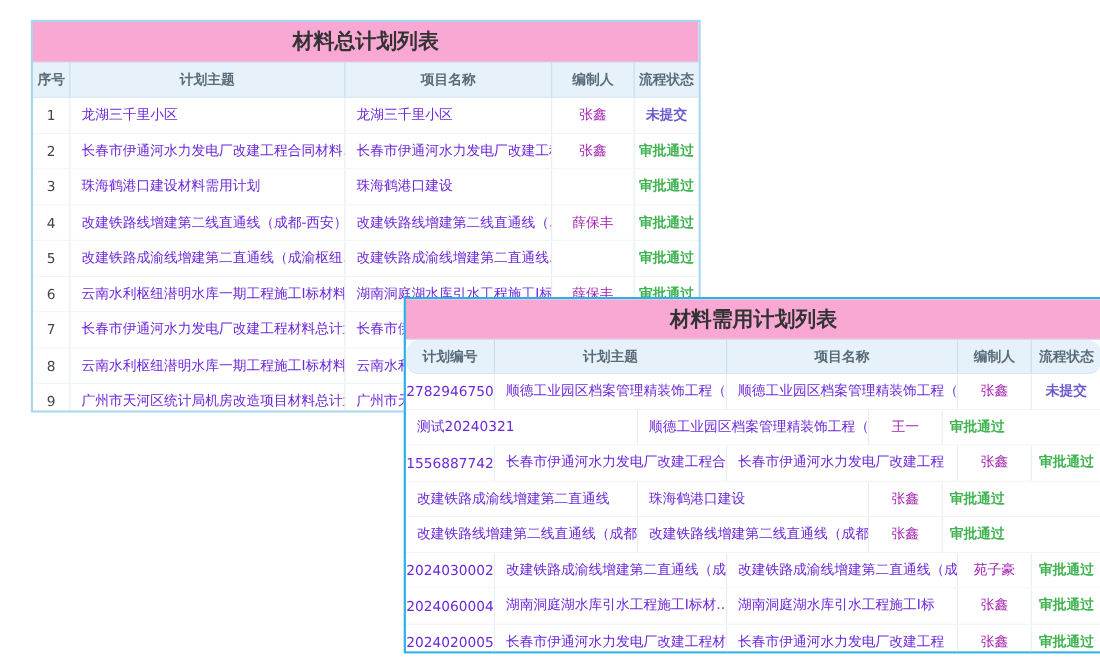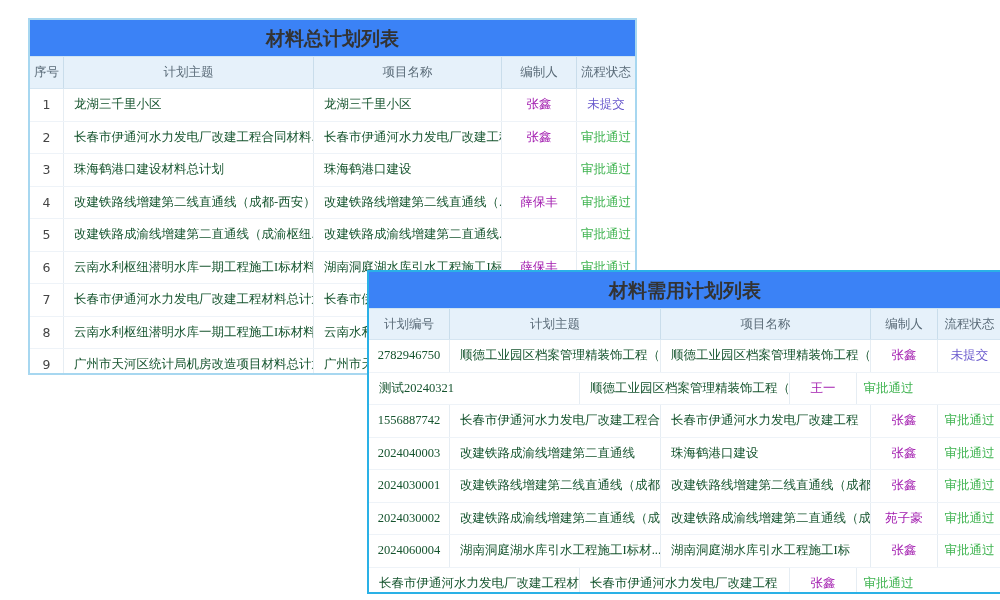--- a/index.html
+++ b/index.html
@@ -15,46 +15,46 @@
     left:28px; top:18px; width:609px; height:357px;
     border:2px solid #a7d7f0; z-index:1;
   }
   .panel-2 {
     left:327px; top:270px; width:636px; height:324px;
     border:2px solid #2ab1e6; z-index:2;margin-left:40px;
   }
   .panel-title {
     height:36px; line-height:36px; text-align:center;
     font-size:19px; font-weight:bold; color:#333333;
-    border-bottom:1px solid #cfe4f2; background:#3b82f6;
+    border-bottom:1px solid #cfe4f2; background:#f9a8d4;
   }
   .thead {
     display:flex; height:31px; background:#e6f1fa;
     border-bottom:1px solid #d5e5f1;
   }
-  .panel-2 .thead { height:30px; }
+  .panel-2 .thead { height:30px;border-radius:12px; }
   .thead .cell {
     color:#5a6b78; justify-content:center; padding:0 4px;
-    border-right:1px solid #c9ddeb; font-size:12.5px;
+    border-right:1px solid #c9ddeb; font-size:12.5px;font-weight:bold;
   }
   .row {
     display:flex; height:31.5px; border-bottom:1px solid #eef3f8; background:#ffffff;
   }
   .cell {
     box-sizing:border-box; display:flex; align-items:center;
     font-size:12.5px; color:#454545;
     border-right:1px solid #e6edf3;
     overflow:hidden; white-space:nowrap;
     padding:0 4px; justify-content:center;
   }
   .cell:last-child, .thead .cell:last-child { border-right:none; }
   .tbody .cell.c1, .tbody .cell.c2 { justify-content:flex-start; padding:0 10px; }
-  .cell.link { color:#14532d; cursor:pointer;font-family:Liberation Serif, serif; }
+  .cell.link { color:#6d28d9; cursor:pointer; }
   .cell.name { color:#a21caf; }
-  .cell.status { font-weight:normal; }
+  .cell.status { font-weight:bold; }
   
   .panel-1 .c0{width:34px}  .panel-1 .c1{width:250px} .panel-1 .c2{width:188px}
   .panel-1 .c3{width:75px}  .panel-1 .c4{width:58px}
   .panel-2 .c0{width:81px}  .panel-2 .c1{width:211px} .panel-2 .c2{width:210px}
   .panel-2 .c3{width:67px}  .panel-2 .c4{width:63px}
 </style>
 </head>
 <body>
 
 <div class="panel panel-1">
@@ -76,21 +76,21 @@
       </div>
       <div class="row">
         <div class="cell c0">2</div>
         <div class="cell c1 link">长春市伊通河水力发电厂改建工程合同材料...</div>
         <div class="cell c2 link">长春市伊通河水力发电厂改建工程</div>
         <div class="cell c3 name">张鑫</div>
         <div class="cell c4 status" style="color: rgb(62, 179, 79);">审批通过</div>
       </div>
       <div class="row">
         <div class="cell c0">3</div>
-        <div class="cell c1 link">珠海鹤港口建设材料总计划</div>
+        <div class="cell c1 link">珠海鹤港口建设材料需用计划</div>
         <div class="cell c2 link">珠海鹤港口建设</div>
         <div class="cell c3 name"></div>
         <div class="cell c4 status" style="color: rgb(62, 179, 79);">审批通过</div>
       </div>
       <div class="row">
         <div class="cell c0">4</div>
         <div class="cell c1 link">改建铁路线增建第二线直通线（成都-西安）...</div>
         <div class="cell c2 link">改建铁路线增建第二线直通线（...</div>
         <div class="cell c3 name">薛保丰</div>
         <div class="cell c4 status" style="color: rgb(62, 179, 79);">审批通过</div>
@@ -157,47 +157,46 @@
         <div class="cell c4 status" style="color: rgb(62, 179, 79);">审批通过</div>
       </div>
       <div class="row">
         <div class="cell c0 link">1556887742</div>
         <div class="cell c1 link">长春市伊通河水力发电厂改建工程合...</div>
         <div class="cell c2 link">长春市伊通河水力发电厂改建工程</div>
         <div class="cell c3 name">张鑫</div>
         <div class="cell c4 status" style="color: rgb(62, 179, 79);">审批通过</div>
       </div>
       <div class="row">
-        <div class="cell c0 link">2024040003</div>
         <div class="cell c1 link">改建铁路成渝线增建第二直通线</div>
         <div class="cell c2 link">珠海鹤港口建设</div>
         <div class="cell c3 name">张鑫</div>
         <div class="cell c4 status" style="color: rgb(62, 179, 79);">审批通过</div>
       </div>
       <div class="row">
-        <div class="cell c0 link">2024030001</div>
         <div class="cell c1 link">改建铁路线增建第二线直通线（成都...</div>
         <div class="cell c2 link">改建铁路线增建第二线直通线（成都...</div>
         <div class="cell c3 name">张鑫</div>
         <div class="cell c4 status" style="color: rgb(62, 179, 79);">审批通过</div>
       </div>
       <div class="row">
         <div class="cell c0 link">2024030002</div>
         <div class="cell c1 link">改建铁路成渝线增建第二直通线（成...</div>
         <div class="cell c2 link">改建铁路成渝线增建第二直通线（成...</div>
         <div class="cell c3 name">苑子豪</div>
         <div class="cell c4 status" style="color: rgb(62, 179, 79);">审批通过</div>
       </div>
       <div class="row">
         <div class="cell c0 link">2024060004</div>
         <div class="cell c1 link">湖南洞庭湖水库引水工程施工I标材...</div>
         <div class="cell c2 link">湖南洞庭湖水库引水工程施工I标</div>
         <div class="cell c3 name">张鑫</div>
         <div class="cell c4 status" style="color: rgb(62, 179, 79);">审批通过</div>
       </div>
       <div class="row">
+        <div class="cell c0 link">2024020005</div>
         <div class="cell c1 link">长春市伊通河水力发电厂改建工程材...</div>
         <div class="cell c2 link">长春市伊通河水力发电厂改建工程</div>
         <div class="cell c3 name">张鑫</div>
         <div class="cell c4 status" style="color: rgb(62, 179, 79);">审批通过</div>
       </div>
     </div>
 </div>
 
 </body></html>

